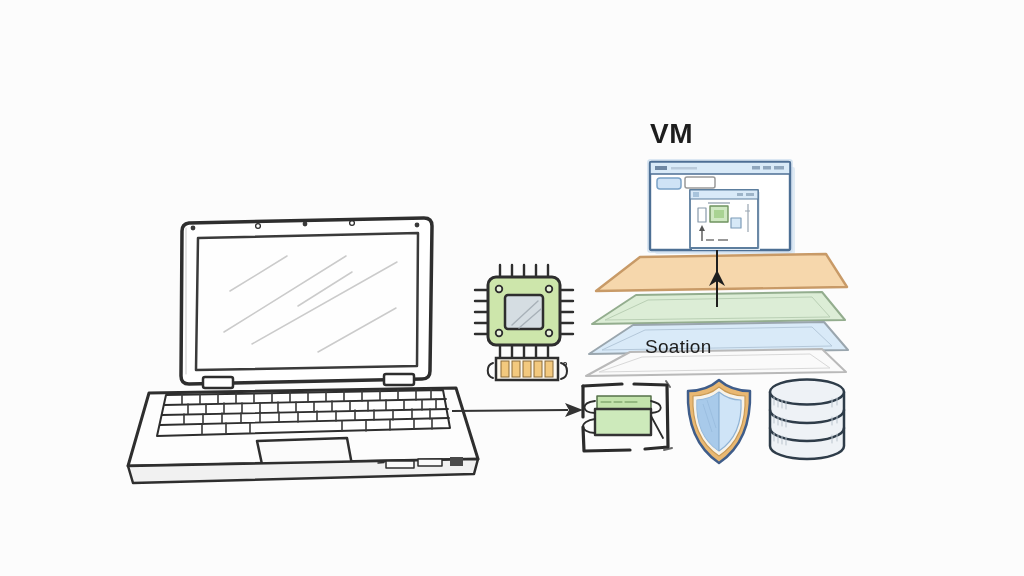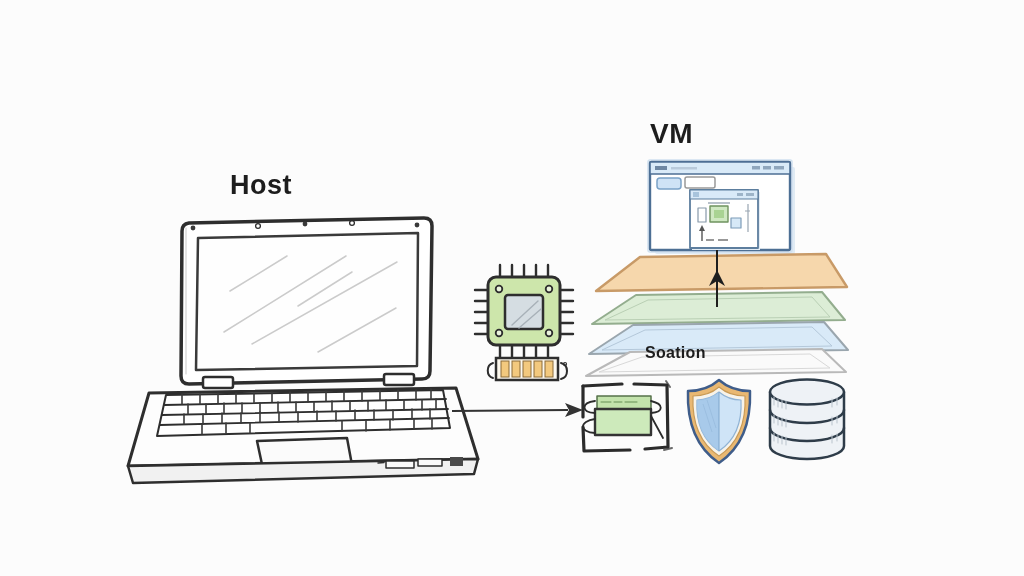--- a/index.html
+++ b/index.html
@@ -13,21 +13,21 @@
     background:#fcfcfc;
   }
   svg{position:absolute;left:0;top:0;}
   .label{
     position:absolute;color:#1d1d1d;
     font-family:"Liberation Sans", sans-serif;
     letter-spacing:0.5px;
   }
   #host-label{left:230px;top:170px;width:140px;font-size:27px;font-weight:600;}
   #vm-label{left:650px;top:118px;width:140px;font-size:28px;font-weight:600;}
-  #soation-label{left:645px;top:344px;width:145px;font-size:16px;font-weight:700;letter-spacing:0.3px;}
+  #soation-label{left:645px;top:336px;width:145px;font-size:19px;font-weight:400;letter-spacing:0.3px;}
 </style>
 </head>
 <body>
 
 <div id="canvas">
 
 <svg width="1024" height="576" viewBox="0 0 1024 576">
 
   <g stroke="#2e2e2e" fill="none" stroke-linecap="round" stroke-linejoin="round">
 
@@ -195,17 +195,16 @@
     <g stroke="#b9c3cc" stroke-width="1" fill="none">
       <path d="M774,397 l0,8 M778,399 l0,8 M782,400 l0,8 M786,401 l0,8"></path>
       <path d="M774,415 l0,8 M778,417 l0,8 M782,418 l0,8 M786,419 l0,8"></path>
       <path d="M774,433 l0,8 M778,435 l0,8 M782,436 l0,8 M786,437 l0,8"></path>
       <path d="M832,399 l0,8 M837,398 l0,7 M832,417 l0,8 M837,416 l0,7 M832,435 l0,8 M837,434 l0,7"></path>
     </g>
   </g>
 
 </svg>
 
-<div id="host-label" class="label">Host</div>
 <div id="vm-label" class="label">VM</div>
 <div id="soation-label" class="label">Soation</div>
 
 </div>
 
 </body></html>

